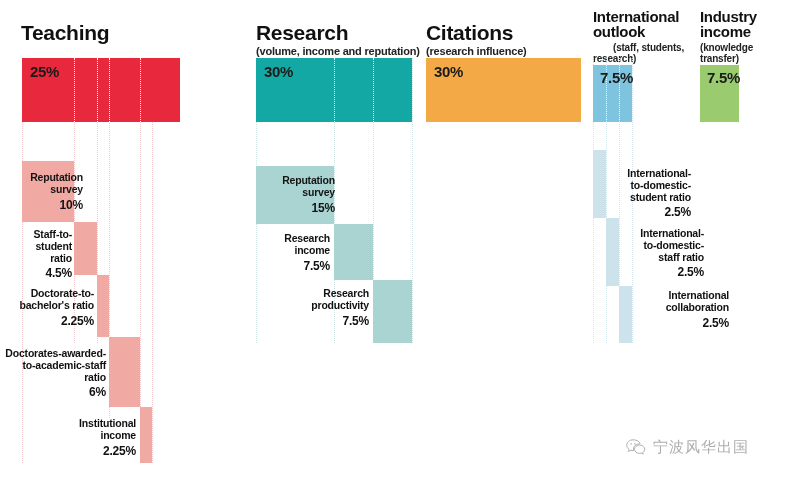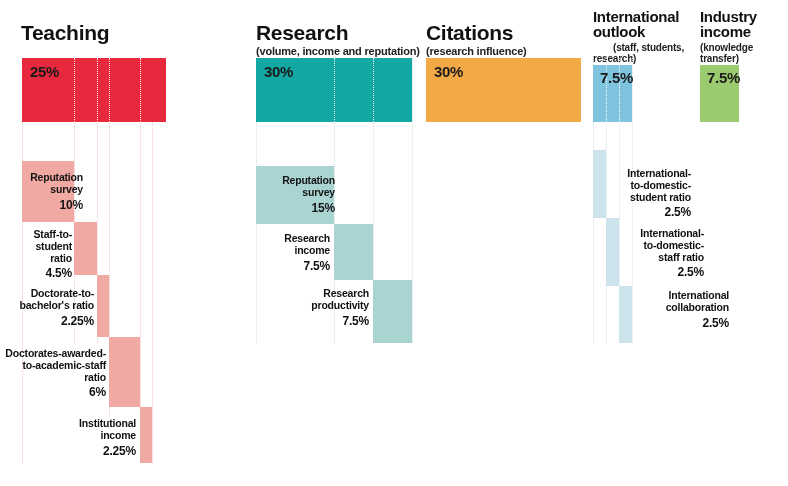--- a/index.html
+++ b/index.html
@@ -46,21 +46,21 @@
 
   <div class="col-title" style="left:21px;top:21px;font-size:21px;text-align:right;">Teaching</div>
 
   <div class="guide red" style="left:22px;top:58px;height:405px;"></div>
   <div class="guide red" style="left:74px;top:58px;height:285px;"></div>
   <div class="guide red" style="left:97px;top:58px;height:285px;"></div>
   <div class="guide red" style="left:109px;top:58px;height:360px;"></div>
   <div class="guide red" style="left:140px;top:58px;height:405px;"></div>
   <div class="guide red" style="left:152px;top:58px;height:405px;"></div>
 
-  <div class="mainbar red" style="left:22px;top:58px;width:144px;height:64px;background:#E8283C;">
+  <div class="mainbar red" style="left:22px;top:58px;width:158px;height:64px;background:#E8283C;">
     <div class="divider" style="left:52px;"></div>
     <div class="divider" style="left:75px;"></div>
     <div class="divider" style="left:87px;"></div>
     <div class="divider" style="left:118px;"></div>
     <span class="pct">25%</span>
   </div>
 
   <div class="subbar" style="left:22px;top:161px;width:52px;height:61px;background:#F1A9A3;"></div>
   <div class="sublabel inside left" style="left:25px;top:172px;width:58px;">
     <span class="nm">Reputation</span>
@@ -181,14 +181,23 @@
 
   <div class="col-title" style="left:700px;top:9px;font-size:15px;line-height:1.08;">Industry</div>
   <div class="col-title" style="left:700px;top:24px;font-size:15px;line-height:1.08;">income</div>
   <div class="col-sub" style="left:700px;top:42px;font-size:10px;">(knowledge</div>
   <div class="col-sub" style="left:700px;top:53px;font-size:10px;">transfer)</div>
 
   <div class="mainbar green" style="left:700px;top:65px;width:39px;height:57px;background:#9ACB6E;">
     <span class="pct">7.5%</span>
   </div>
 
+  <div class="watermark" style="left:625px;top:437px;">
+    <svg class="wm-logo" viewBox="0 0 24 24">
+      <path d="M9.3 3.2C5.2 3.2 2 6 2 9.4c0 1.9 1 3.6 2.7 4.8L4 16.6l2.6-1.4c.8.2 1.7.4 2.7.4.2 0 .5 0 .7-.1-.2-.5-.3-1.1-.3-1.7 0-3.3 3.1-5.9 7-5.9h.6c-.6-2.7-3.6-4.7-8-4.7z" fill="none" stroke="#8d8d8d" stroke-width="1.1"></path>
+      <circle cx="7" cy="8" r="0.95" fill="#8d8d8d"></circle>
+      <circle cx="11.4" cy="8" r="0.95" fill="#8d8d8d"></circle>
+      <path d="M16.7 9.2c-3.2 0-5.8 2.1-5.8 4.7 0 2.7 2.6 4.8 5.8 4.8.7 0 1.4-.1 2-.3l2.1 1.1-.5-1.8c1.4-.9 2.2-2.2 2.2-3.8 0-2.6-2.6-4.7-5.8-4.7z" fill="none" stroke="#8d8d8d" stroke-width="1.1"></path>
+    </svg>
+    <span class="wm-text">宁波风华出国</span>
+  </div>
 
 </div>
 
 </body></html>

